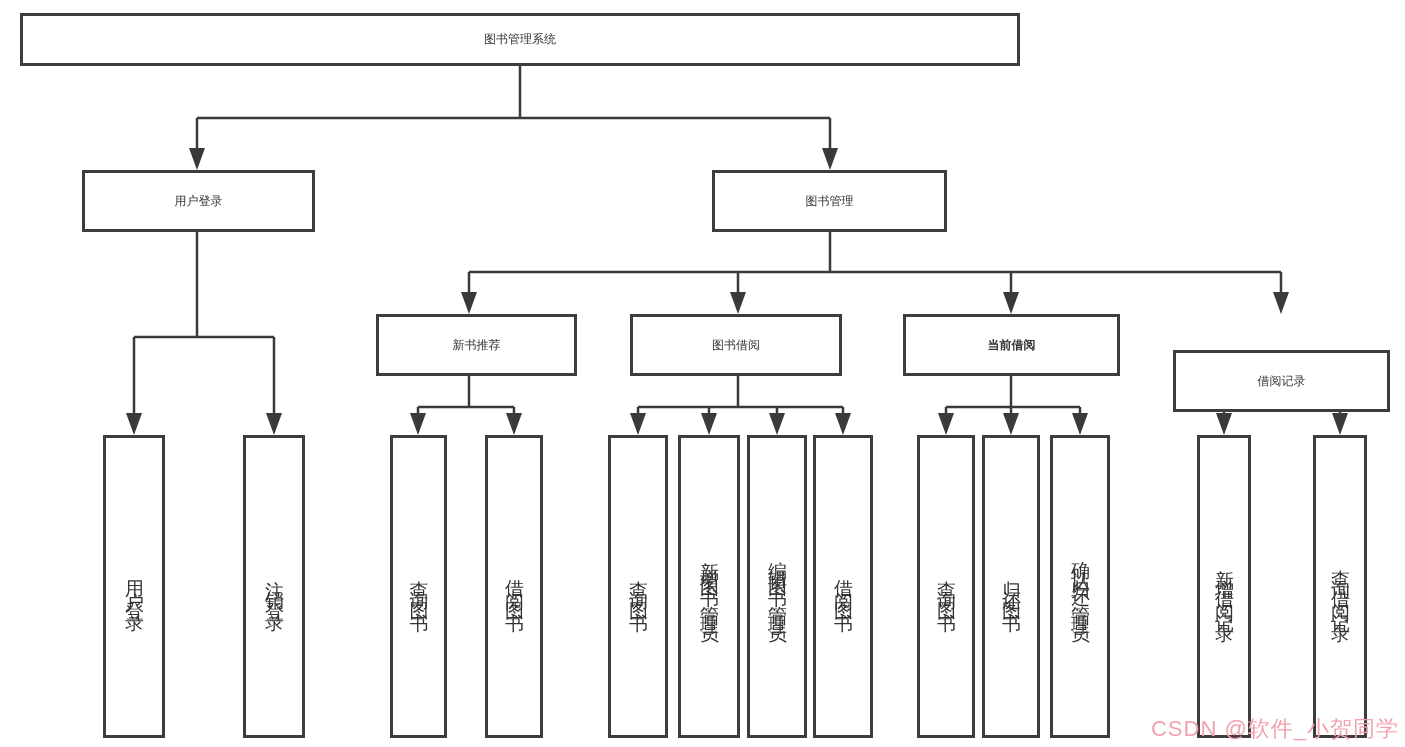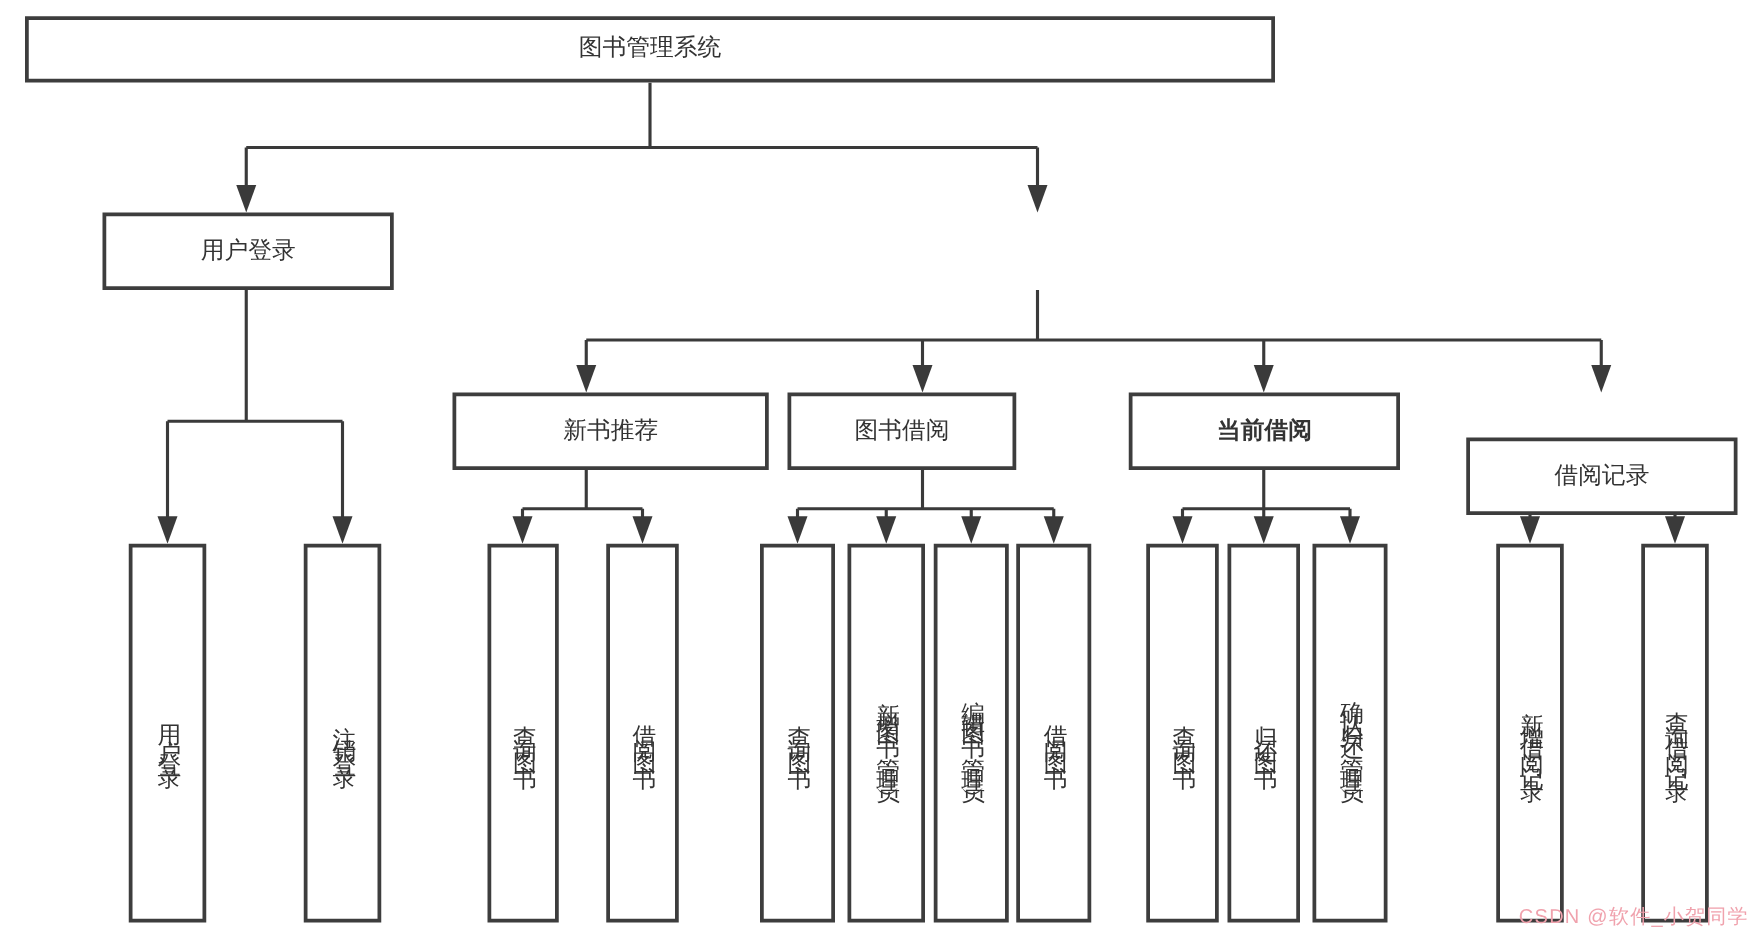--- a/index.html
+++ b/index.html
@@ -7,31 +7,31 @@
     width: 1405px; height: 747px; position: relative;
     background: #ffffff;
     font-family: "Liberation Sans", sans-serif;
     overflow: hidden;
   }
   .stage { position: absolute; inset: 0; width: 1405px; height: 747px; }
   svg.connectors { position: absolute; left: 0; top: 0; }
   .node {
     position: absolute; box-sizing: border-box;
     background: #ffffff; border: 3px solid #3d3d3d;
-    color: #333333; font-size: 19px;
+    color: #333333; font-size: 12px;
     display: flex; align-items: center; justify-content: center;
     text-align: center; line-height: 1.2;
   }
   
   .node-root   { left: 20px;  top: 13px;  width: 1000px; height: 53px; }
   .node-l2-a   { left: 82px;  top: 170px; width: 233px;  height: 62px; }
   .node-l2-b   { left: 712px; top: 170px; width: 235px;  height: 62px; }
   .node-l3     { top: 314px; height: 62px; }
-  .node-l3-a   { left: 362px;  width: 253px; }
-  .node-l3-b   { left: 630px;  width: 183px; }
+  .node-l3-a   { left: 376px;  width: 201px; }
+  .node-l3-b   { left: 630px;  width: 212px; }
   .node-l3-c   { left: 903px;  width: 217px; font-weight: bold; }
   .node-l3-d   { left: 1173px; width: 217px; margin-top: 36px; }
   
   .leaf {
     top: 435px; height: 303px;
     writing-mode: vertical-rl; text-orientation: mixed;
     letter-spacing: 11px; font-size: 19px;
   }
   .leaf-1  { left: 103px;  width: 62px; }
   .leaf-2  { left: 243px;  width: 62px; }
@@ -41,21 +41,21 @@
   .leaf-6  { left: 678px;  width: 62px; letter-spacing: 9px; }
   .leaf-7  { left: 747px;  width: 60px; letter-spacing: 9px; }
   .leaf-8  { left: 813px;  width: 60px; }
   .leaf-9  { left: 917px;  width: 58px; }
   .leaf-10 { left: 982px;  width: 58px; }
   .leaf-11 { left: 1050px; width: 60px; letter-spacing: 9px; }
   .leaf-12 { left: 1197px; width: 54px; }
   .leaf-13 { left: 1313px; width: 54px; }
   .watermark {
     position: absolute; right: 6px; bottom: 3px;
-    font-size: 16px; color: #f0a2ad;
+    font-size: 22px; color: #f0a2ad;
     letter-spacing: 1px; white-space: nowrap;
   }
 </style>
 </head>
 <body>
 
 <div class="stage">
 
   <svg class="connectors" width="1405" height="747" viewBox="0 0 1405 747" aria-hidden="true">
     <g stroke="#3a3a3a" stroke-width="2.5" fill="none">
@@ -96,20 +96,23 @@
       <polygon points="1332,413 1348,413 1340,435"></polygon>
     </g>
   </svg>
 
   <div class="node node-root">
     <span>图书管理系统</span>
   </div>
 
   <div class="node node-l2-a">
     <span>用户登录</span>
+  </div>
+  <div class="node node-l2-b">
+    <span>图书管理</span>
   </div>
 
   <div class="node node-l3 node-l3-a">
     <span>新书推荐</span>
   </div>
   <div class="node node-l3 node-l3-b">
     <span>图书借阅</span>
   </div>
   <div class="node node-l3 node-l3-c">
     <span>当前借阅</span>

